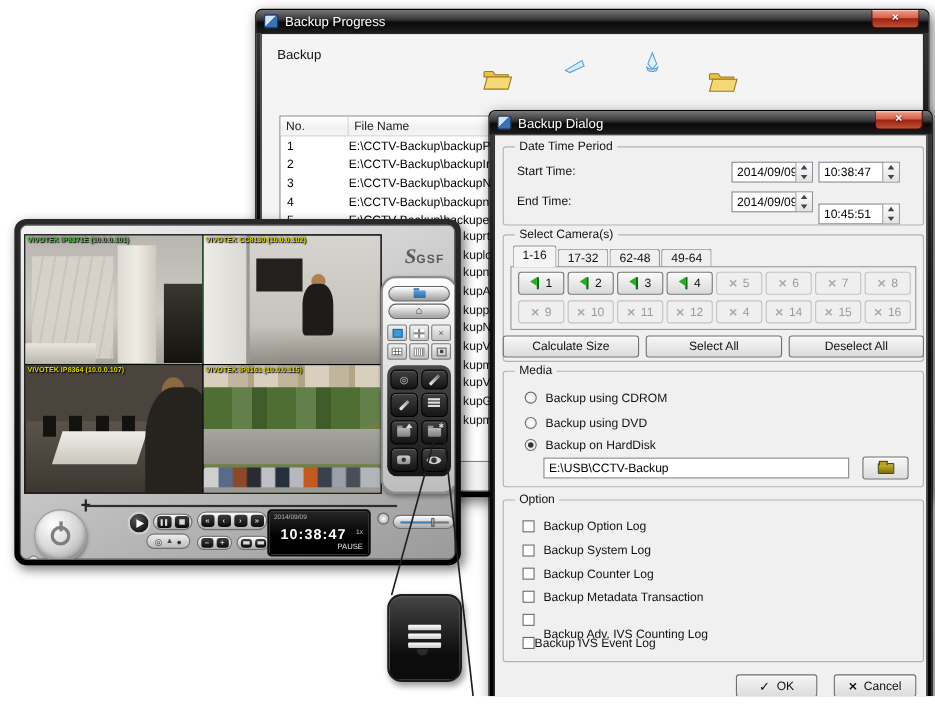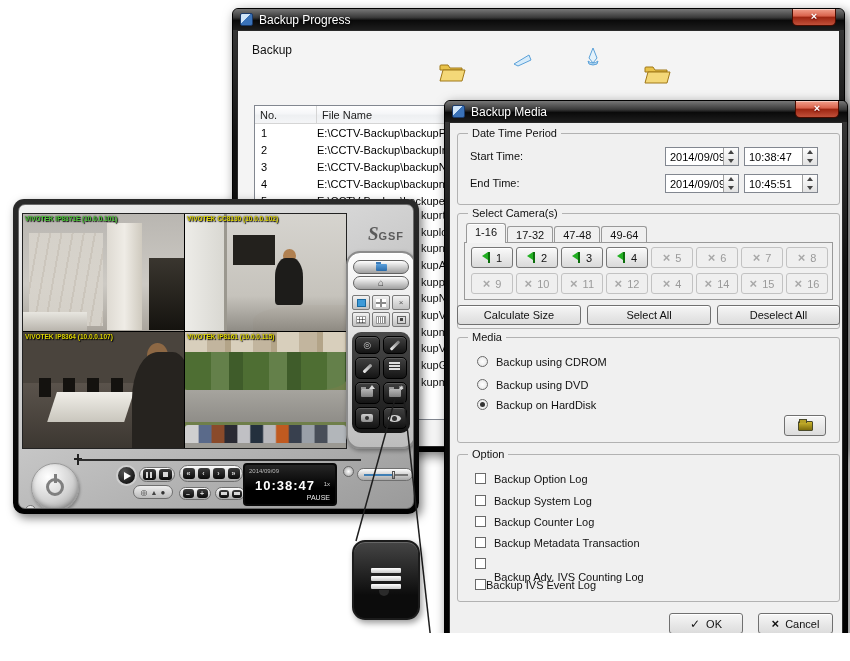--- a/index.html
+++ b/index.html
@@ -404,21 +404,21 @@
     <line x1="395" y1="399" x2="356" y2="541" stroke="#1e1e1e" stroke-width="1.5"></line>
     <line x1="404" y1="399" x2="433" y2="659" stroke="#1e1e1e" stroke-width="1.5"></line>
   </svg>
   <div id="callout">
     <span class="bigarch"><i></i><i></i><i></i><span class="tray"></span></span>
   </div>
 
   <div class="win" id="dialogwin">
     <div class="titlebar">
       <span class="appico"></span>
-      <span class="title">Backup Media</span>
+      <span class="title">Backup Dialog</span>
     </div>
     <div class="closebtn">×</div>
     <div class="client">
 
       <div class="group" style="left:7px;top:10px;width:383px;height:72px">
         <span class="glabel">Date Time Period</span>
       </div>
       <span class="lbl" style="left:20px;top:27px">Start Time:</span>
       <div class="field" style="left:215px;top:24px;width:74px;height:19px">
         <span class="fieldtext">2014/09/09</span>
@@ -447,39 +447,39 @@
         <span class="fieldtext">2014/09/09</span>
         <span class="spin">
             <div>
               <span class="arr-up"></span>
             </div>
             <div>
               <span class="arr-dn"></span>
             </div>
           </span>
       </div>
-      <div class="field" style="left:294px;top:51px;width:74px;height:19px">
+      <div class="field" style="left:294px;top:62px;width:74px;height:19px">
         <span class="fieldtext">10:45:51</span>
         <span class="spin">
             <div>
               <span class="arr-up"></span>
             </div>
             <div>
               <span class="arr-dn"></span>
             </div>
           </span>
       </div>
 
       <div class="group" style="left:7px;top:90px;width:383px;height:116px">
         <span class="glabel">Select Camera(s)</span>
       </div>
       <div class="tabs" style="left:16px;top:100px">
         <span class="tab active">1-16</span>
         <span class="tab">17-32</span>
-        <span class="tab">47-48</span>
+        <span class="tab">62-48</span>
         <span class="tab">49-64</span>
       </div>
       <div class="tabpanel" style="left:14px;top:119px;width:369px;height:58px"></div>
       <div class="camrow" style="left:21px;top:124px">
         <div class="cam">
             <span class="flagico"></span>
             <span>1</span>
           </div>
         <div class="cam">
             <span class="flagico"></span>
@@ -550,20 +550,23 @@
 
       <div class="group" style="left:7px;top:214px;width:383px;height:106px">
         <span class="glabel">Media</span>
       </div>
       <span class="radio" style="left:27px;top:233px"></span>
       <span class="lbl" style="left:46px;top:233px">Backup using CDROM</span>
       <span class="radio" style="left:27px;top:256px"></span>
       <span class="lbl" style="left:46px;top:256px">Backup using DVD</span>
       <span class="radio checked" style="left:27px;top:276px"></span>
       <span class="lbl" style="left:46px;top:276px">Backup on HardDisk</span>
+      <div class="field" style="left:44px;top:293px;width:278px;height:19px">
+        <span class="fieldtext">E:\USB\CCTV-Backup</span>
+      </div>
       <div class="btn" style="left:334px;top:292px;width:42px;height:21px">
         <span class="folderico"></span>
       </div>
 
       <div class="group" style="left:7px;top:331px;width:383px;height:148px">
         <span class="glabel">Option</span>
       </div>
       <span class="cb" style="left:25px;top:350px"></span>
       <span class="lbl" style="left:44px;top:350px">Backup Option Log</span>
       <span class="cb" style="left:25px;top:372px"></span>

